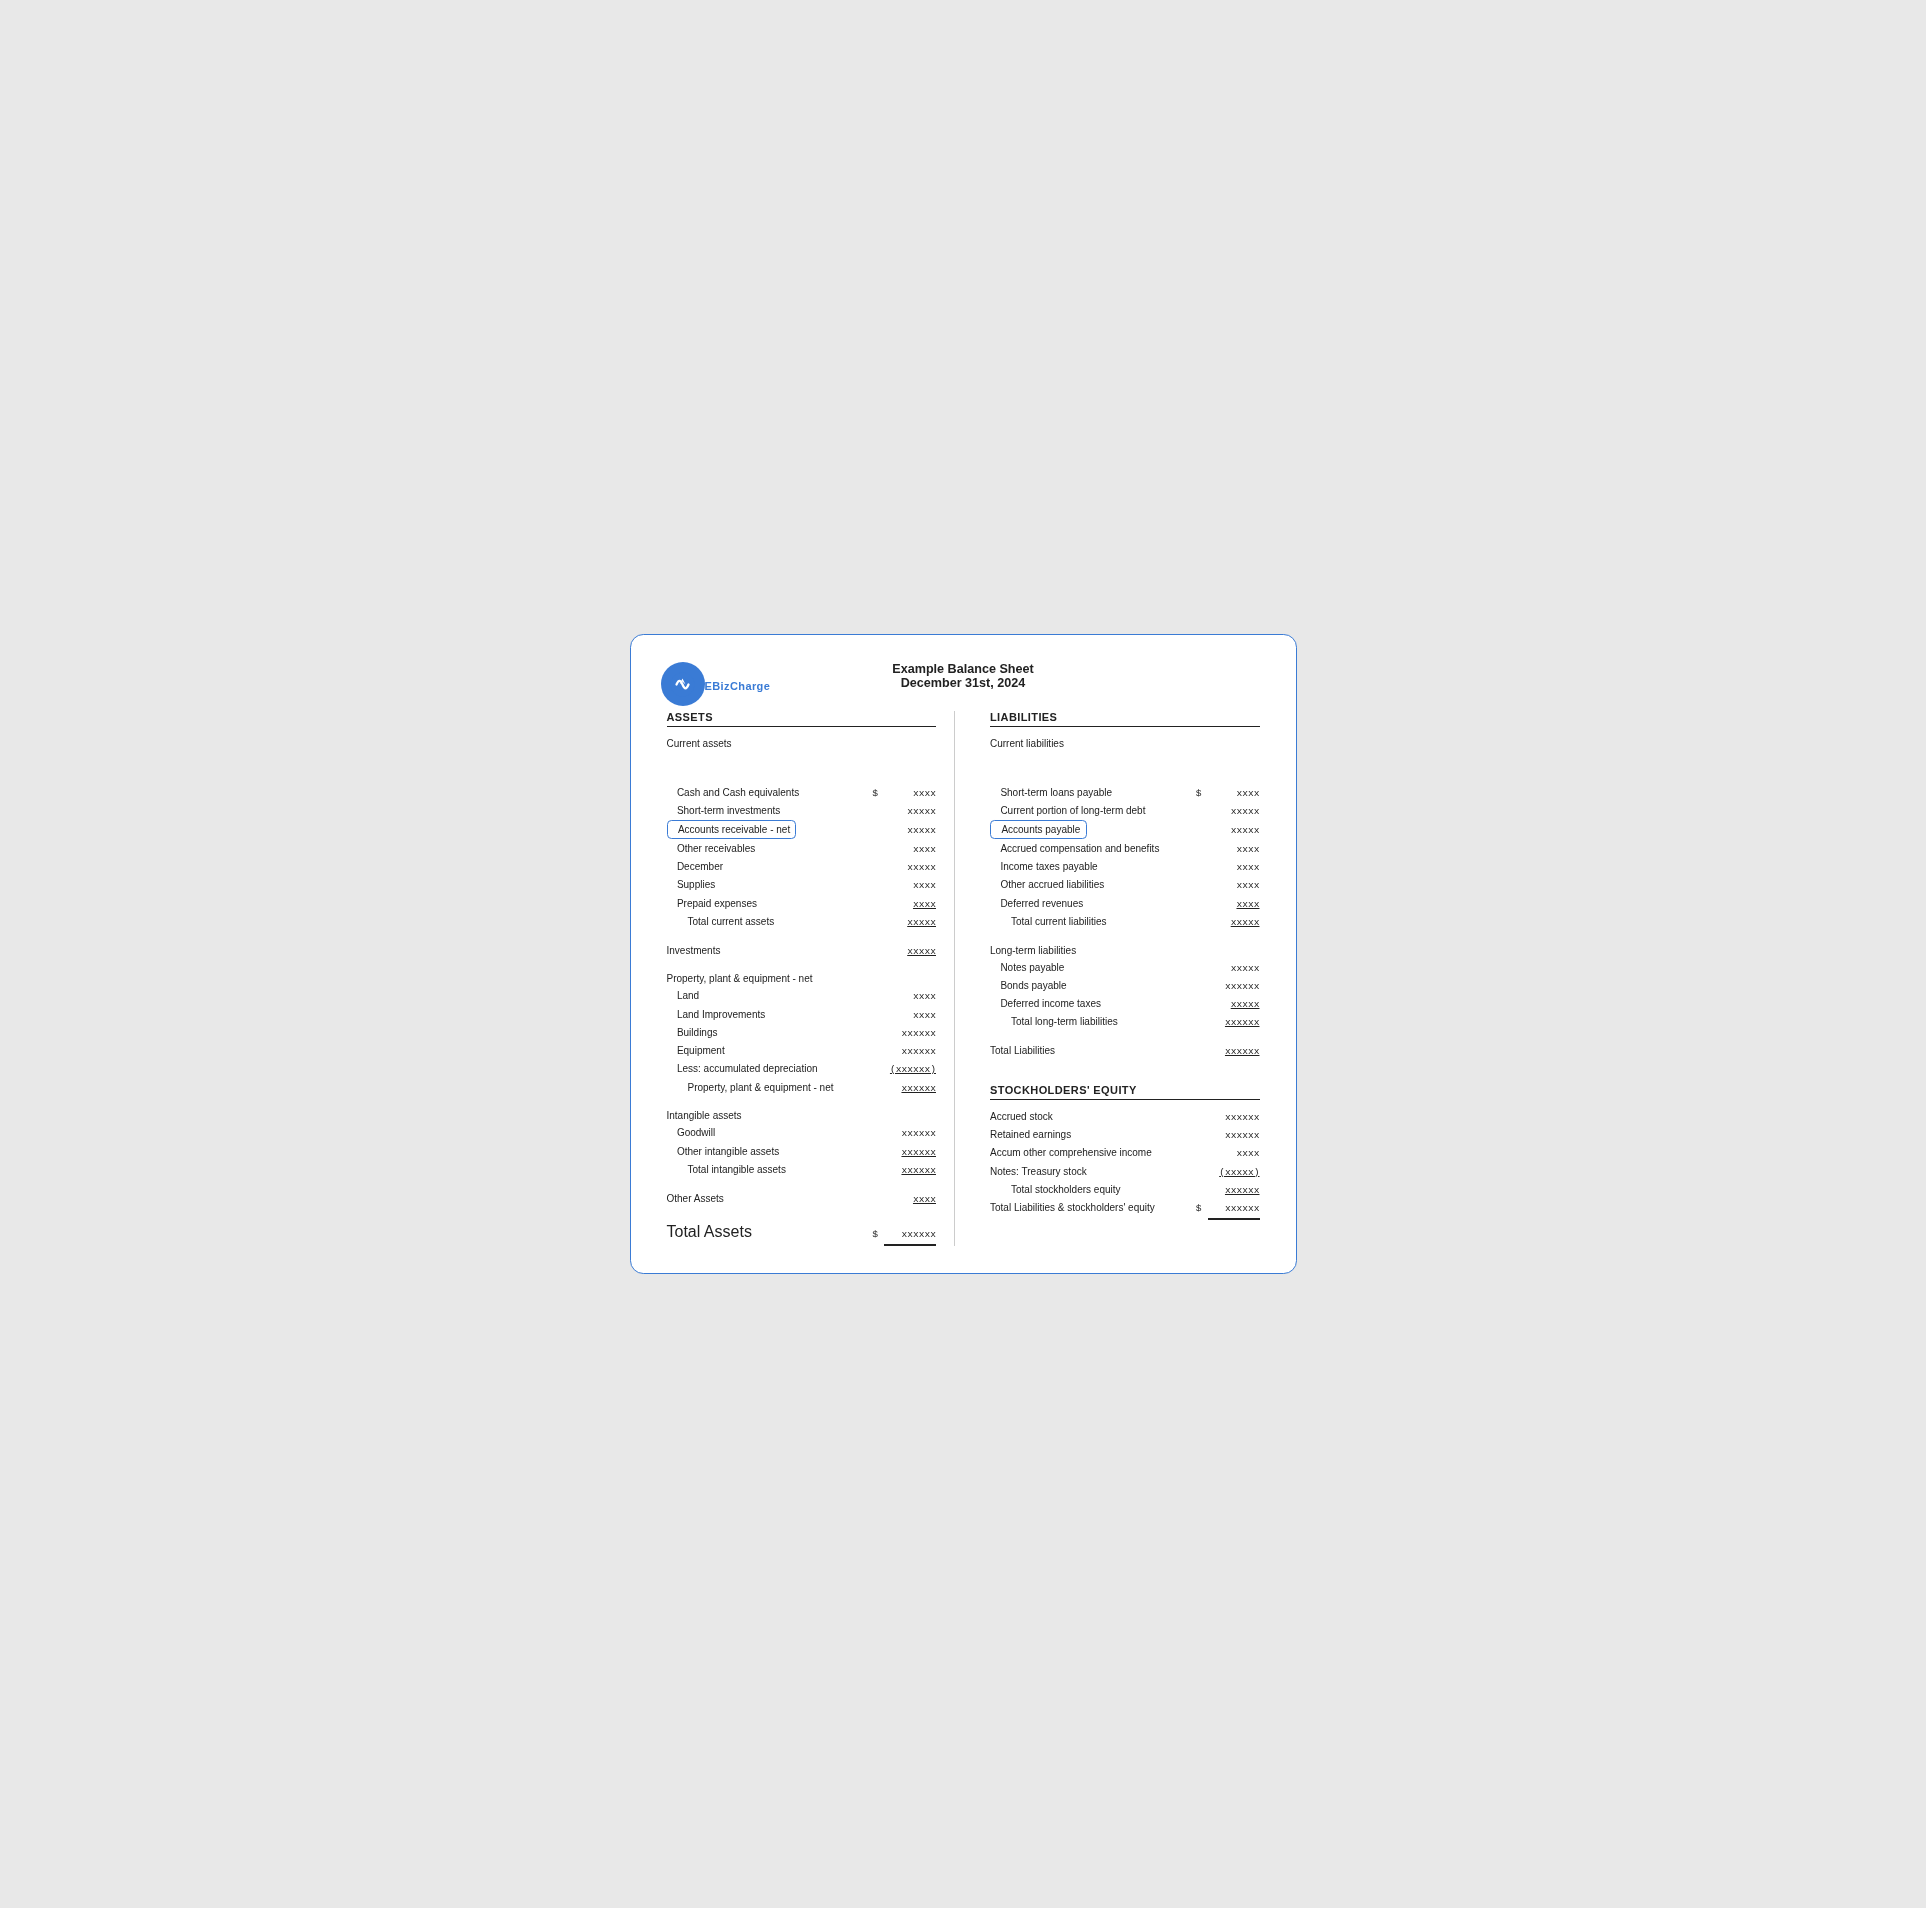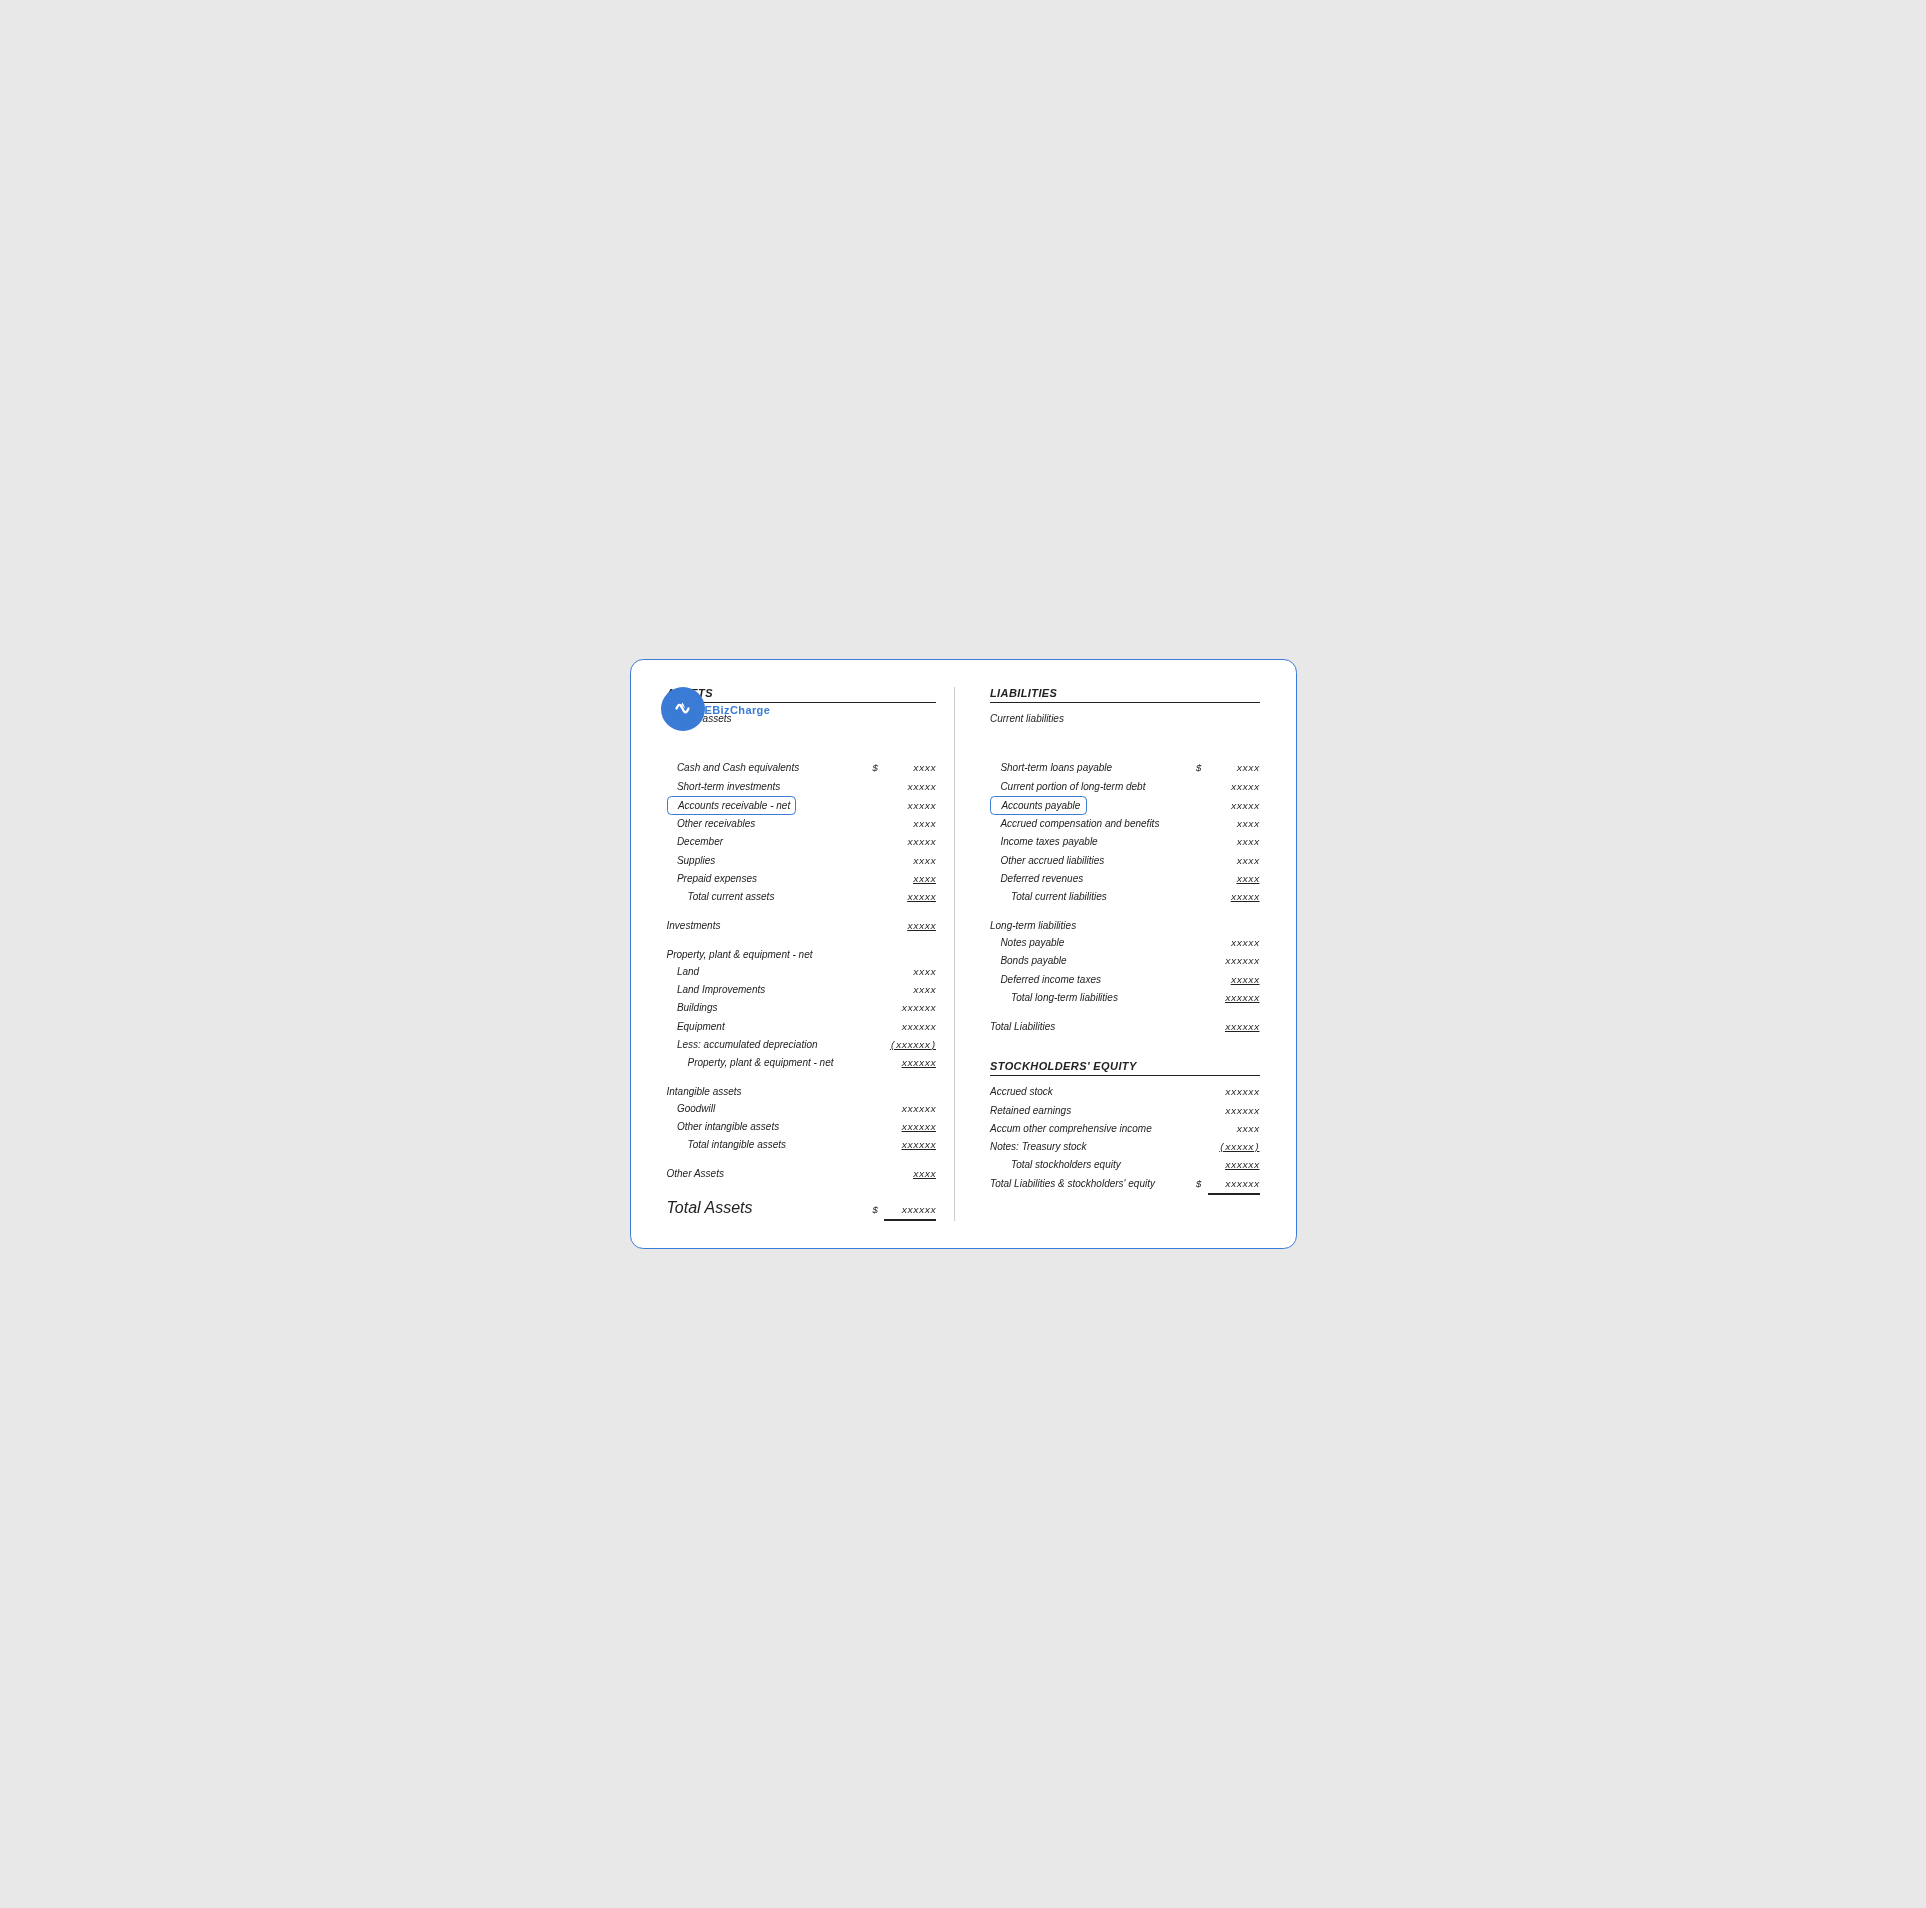--- a/index.html
+++ b/index.html
@@ -65,21 +65,20 @@
       color: #222;
     }
     .title-block .sub-title {
       font-size: 12.6px;
       font-weight: bold;
       color: #222;
     }
     .columns {
       display: flex;
       gap: 17px;
-      font-style: italic;
     }
     .col {
       flex: 1;
       padding: 0 6px;
     }
     .col-left {
       border-right: 0.7px solid #ccc;
       padding-right: 18px;
     }
     .col-right {
@@ -150,20 +149,26 @@
     <div class="logo-circle">
       <svg viewBox="0 0 36 36" fill="none">
         <circle cx="18" cy="18" r="16" fill="#3a7bd5"></circle>
         <path d="M10 18 Q14 8 18 18 Q22 28 26 18" stroke="white" stroke-width="3" fill="none" stroke-linecap="round"></path>
         <path d="M18 10 L22 18 L18 14 L14 18 Z" fill="white"></path>
       </svg>
     </div>
     <div class="logo-text">EBizCharge</div>
   </div>
 
+  <div class="header">
+    <div class="title-block">
+      <div class="main-title">Example Balance Sheet</div>
+      <div class="sub-title">December 31st, 2024</div>
+    </div>
+  </div>
 
   <div class="columns">
 
     <div class="col col-left">
       <div class="section-heading">ASSETS</div>
 
       <div class="row">
         <span class="label">Current assets</span>
       </div>
 

